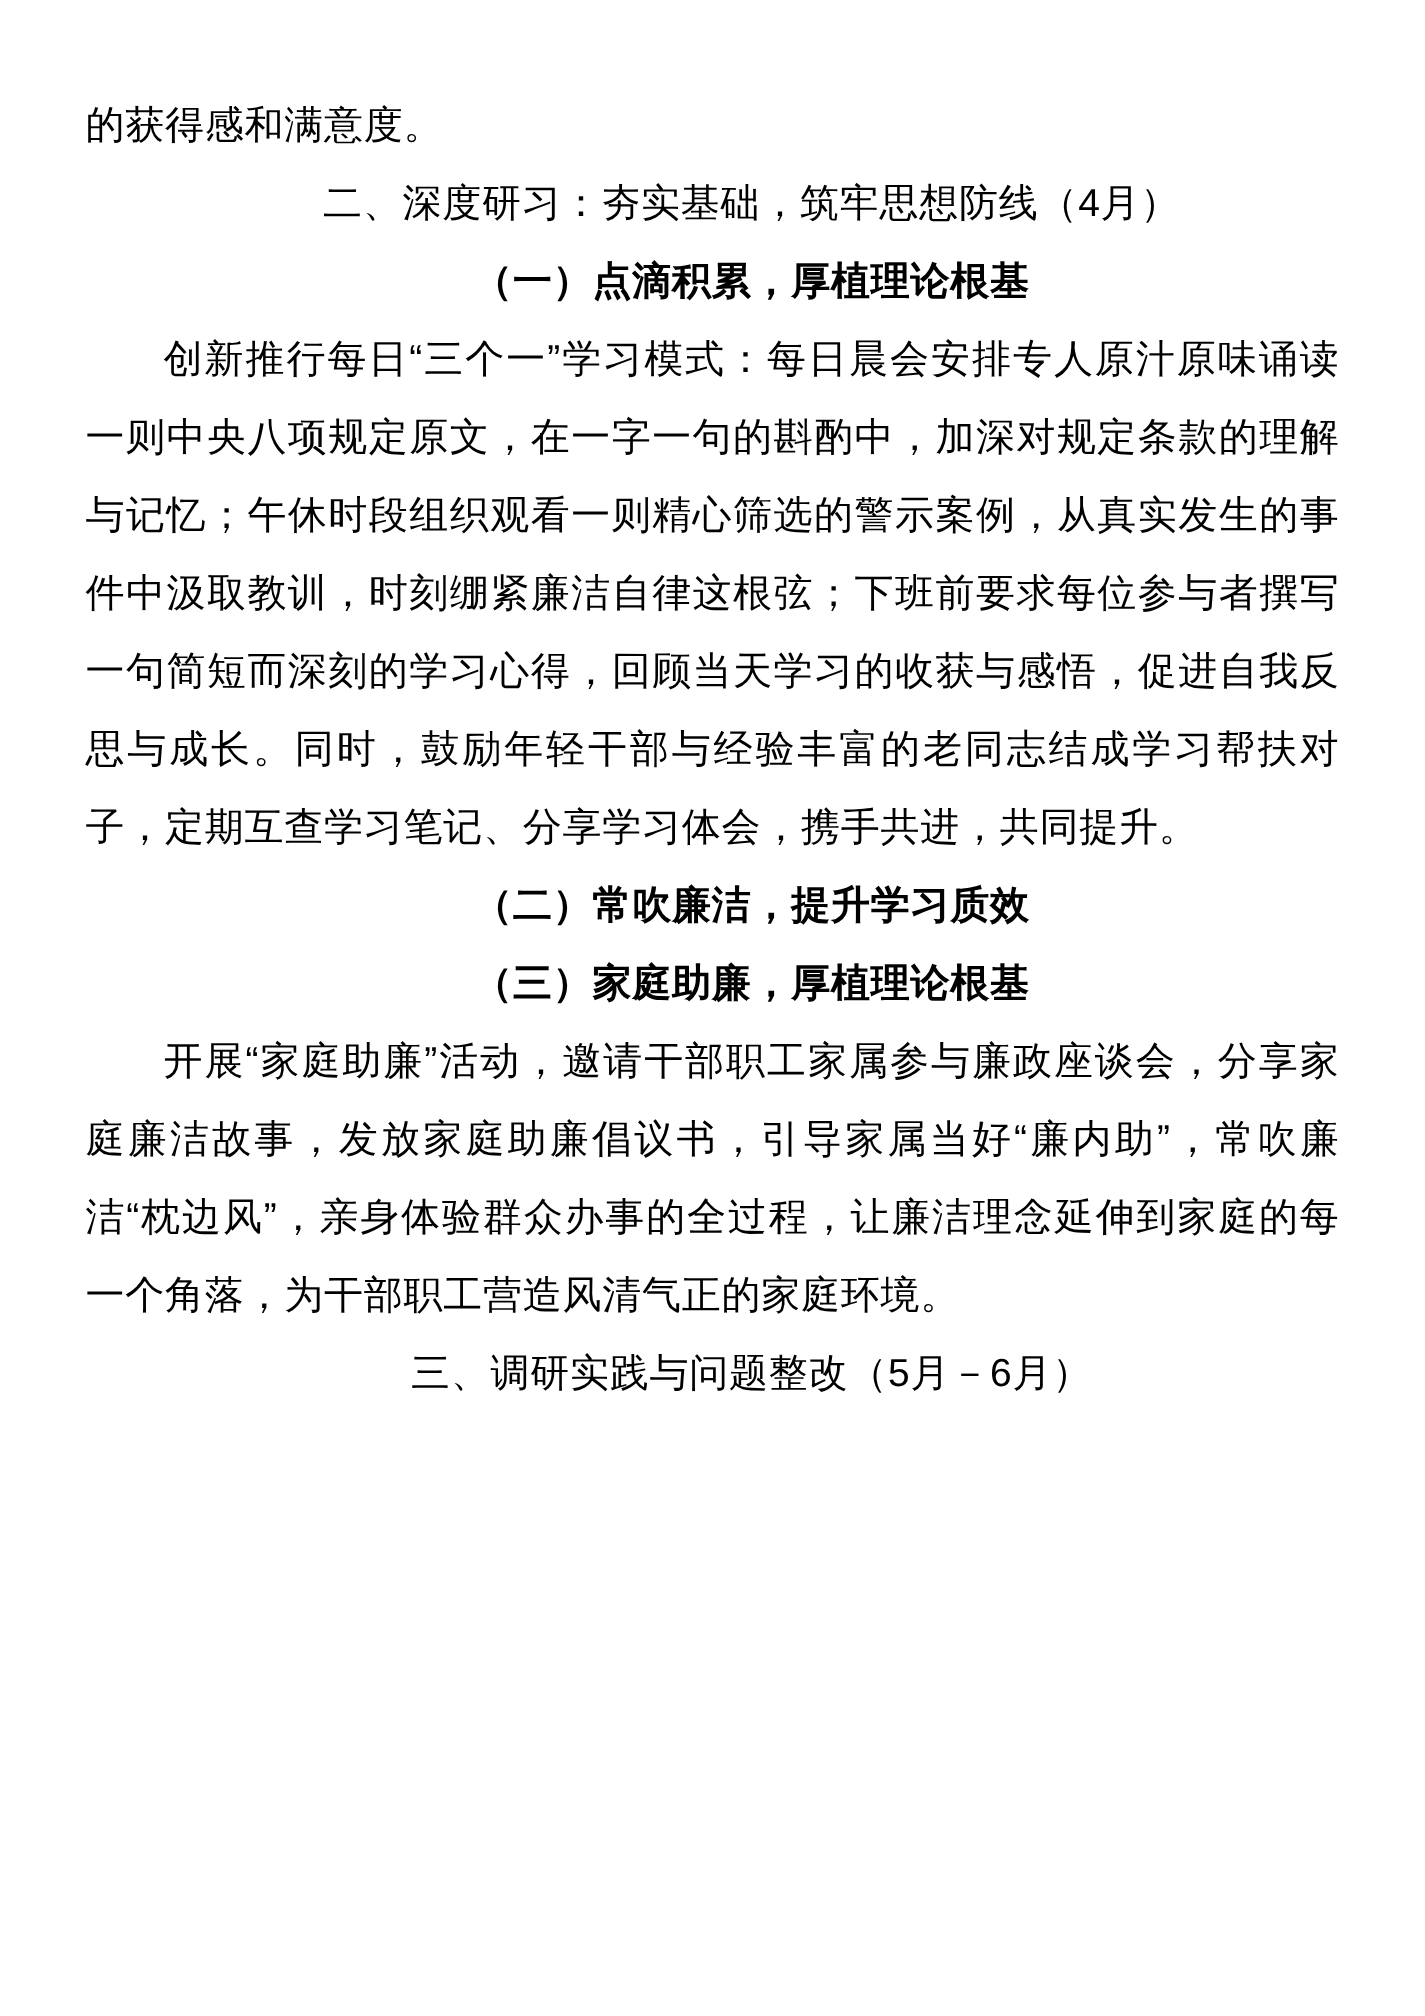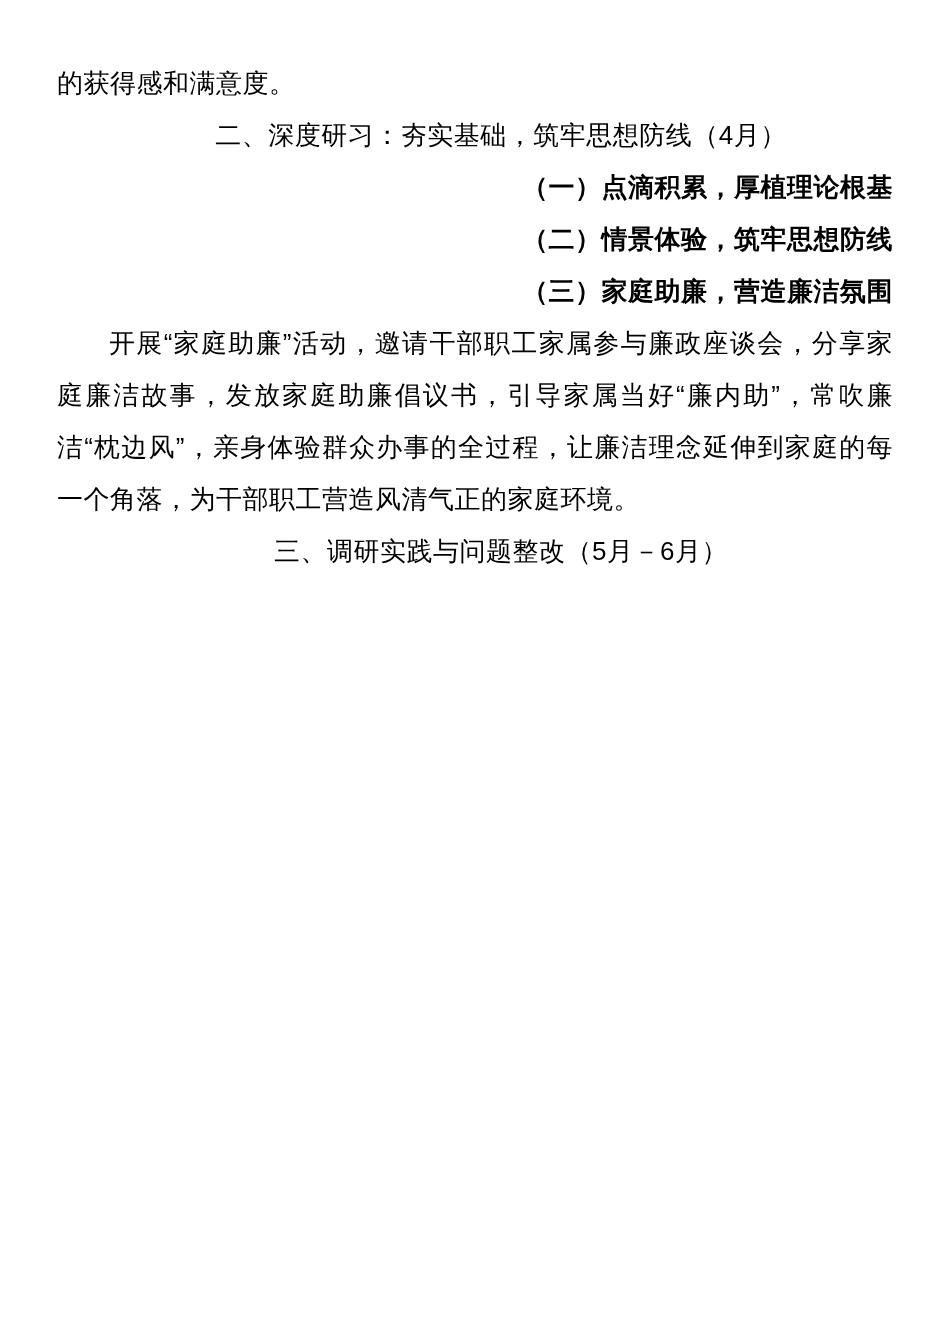--- a/index.html
+++ b/index.html
@@ -29,36 +29,37 @@
     word-break: break-all;
   }
   .page p.continuation {
     text-indent: 0;
   }
   .page p.section-heading {
     text-align: center;
     font-weight: 400;
   }
   .page p.sub-heading {
-    text-align: right;
+    text-align: center;
     font-weight: 700;
   }
 </style>
 </head>
 <body>
 
 <div class="page">
   <p class="continuation">的获得感和满意度。</p>
 
   <p class="section-heading">二、深度研习：夯实基础，筑牢思想防线（4月）</p>
 
   <p class="sub-heading">（一）点滴积累，厚植理论根基</p>
 
+  <p class="body-paragraph">创新推行每日“三个一”学习模式：每日晨会安排专人原汁原味诵读一则中央八项规定原文，在一字一句的斟酌中，加深对规定条款的理解与记忆；午休时段组织观看一则精心筛选的警示案例，从真实发生的事件中汲取教训，时刻绷紧廉洁自律这根弦；下班前要求每位参与者撰写一句简短而深刻的学习心得，回顾当天学习的收获与感悟，促进自我反思与成长。同时，鼓励年轻干部与经验丰富的老同志结成学习帮扶对子，定期互查学习笔记、分享学习体会，携手共进，共同提升。</p>
 
-  <p class="sub-heading">（二）情景体验，筑牢思想防线</p>
+  <p class="sub-heading">（二）常吹廉洁，提升学习质效</p>
 
 
-  <p class="sub-heading">（三）家庭助廉，营造廉洁氛围</p>
+  <p class="sub-heading">（三）家庭助廉，厚植理论根基</p>
 
   <p class="body-paragraph">开展“家庭助廉”活动，邀请干部职工家属参与廉政座谈会，分享家庭廉洁故事，发放家庭助廉倡议书，引导家属当好“廉内助”，常吹廉洁“枕边风”，亲身体验群众办事的全过程，让廉洁理念延伸到家庭的每一个角落，为干部职工营造风清气正的家庭环境。</p>
 
   <p class="section-heading">三、调研实践与问题整改（5月－6月）</p>
 </div>
 
 </body></html>

